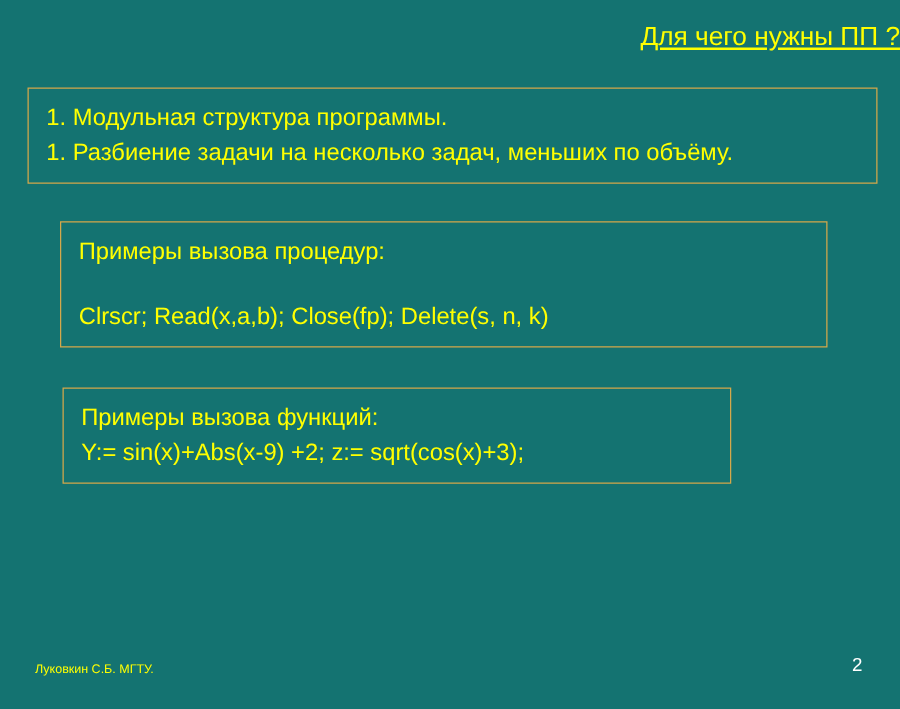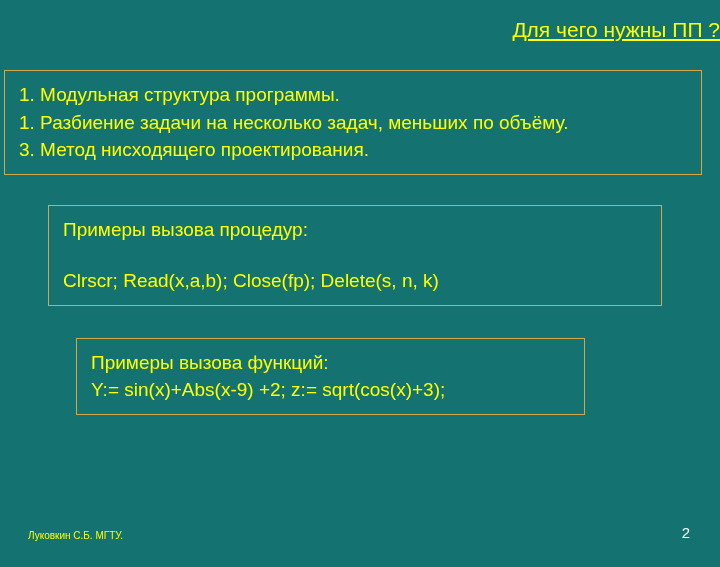--- a/index.html
+++ b/index.html
@@ -24,31 +24,31 @@
       padding-bottom: 28px;
     }
     .box {
       border: 1px solid #d4a84a;
       padding: 10px 14px;
       color: #ffff00;
       font-size: 19px;
       line-height: 1.45;
     }
     .box1 {
-      margin-left: 4px;
+      margin-left: 22px;
       margin-right: 18px;
       margin-bottom: 30px;
     }
     .box2 {
       margin-left: 48px;
       margin-right: 58px;
       margin-bottom: 32px;
     }
     .box3 {
-      margin-left: 76px;
+      margin-left: 50px;
       margin-right: 135px;
     }
     .spacer {
       height: 24px;
     }
     .footer-author {
       position: absolute;
       bottom: 26px;
       left: 28px;
       color: #ffff00;
@@ -64,21 +64,20 @@
     }
   </style>
 </head>
 <body>
 
 <div class="title">Для чего нужны  ПП ?</div>
 
 <div class="box box1">
   <div>1. Модульная структура программы.</div>
   <div>1. Разбиение задачи на несколько задач, меньших по объёму.</div>
-  <div>3. Метод нисходящего проектирования.</div>
 </div>
 
 <div class="box box2">
   <div>Примеры вызова процедур:</div>
   <div class="spacer"></div>
   <div>Clrscr;     Read(x,a,b);   Close(fp);  Delete(s, n, k)</div>
 </div>
 
 <div class="box box3">
   <div>Примеры вызова функций:</div>

